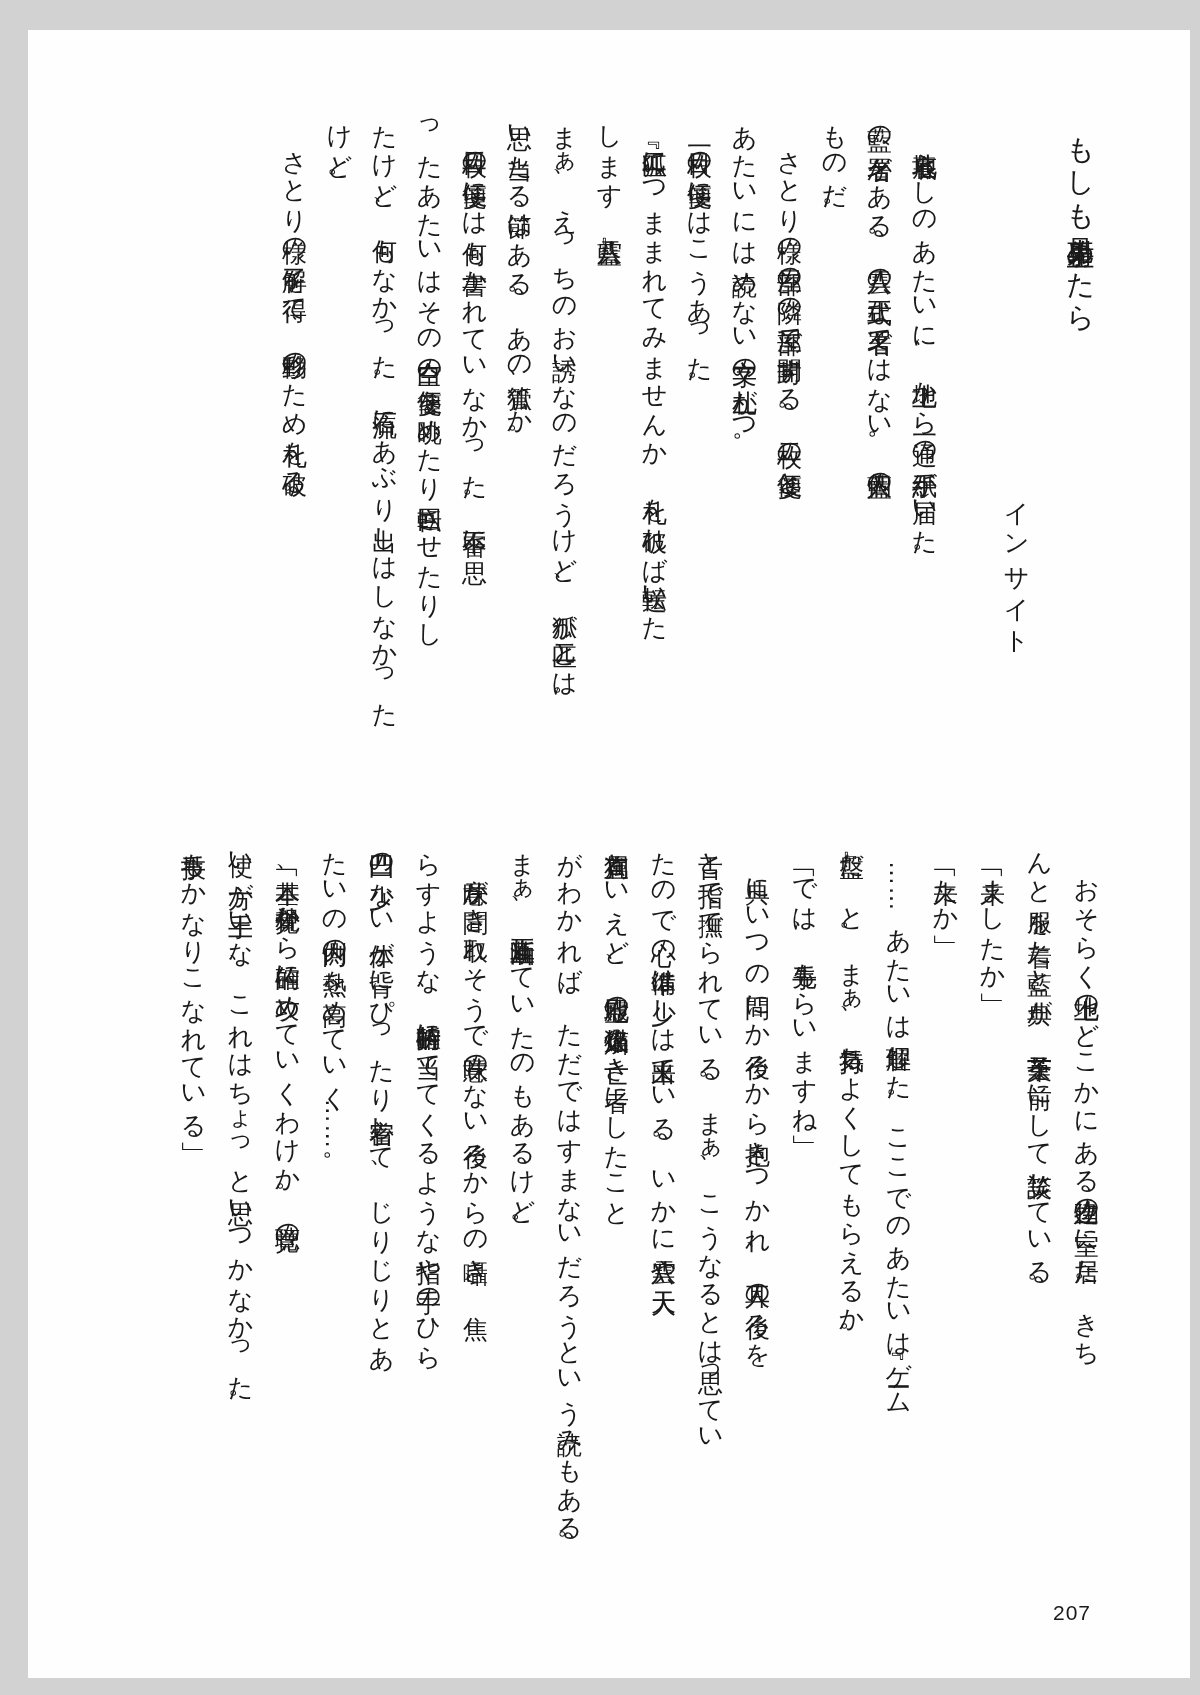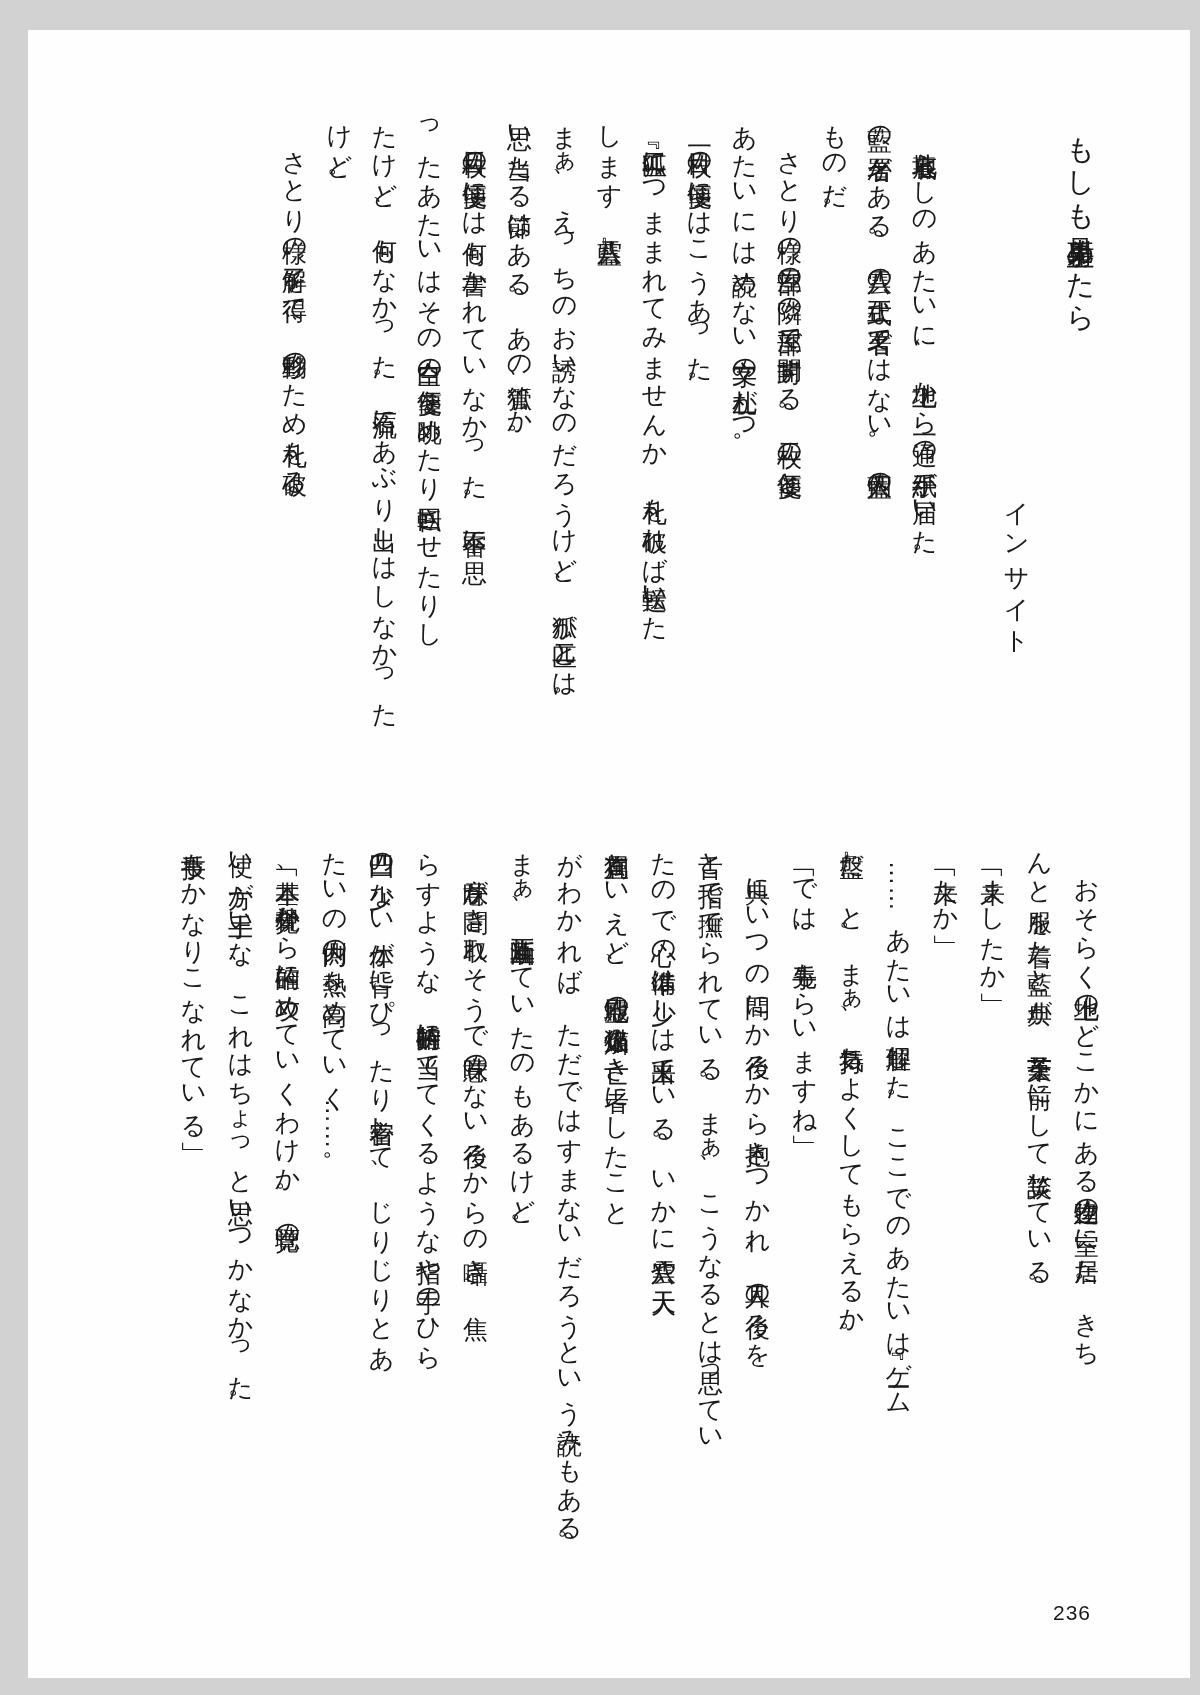--- a/index.html
+++ b/index.html
@@ -115,15 +115,15 @@
       <div class="line">まぁ、正直油断していたのもあるけど。</div>
       <div class="line">　意味が聞き取れそうで意味のない後ろからの囁き、焦</div>
       <div class="line">らすような、時折的確に当ててくるような指や手のひら、</div>
       <div class="line">凹凸の少ない体が背にぴったり密着して、じりじりとあ</div>
       <div class="line">たいの内側の熱を高めていく……。</div>
       <div class="line">　「基本、視覚外から的確に攻めていくわけか。聴覚の</div>
       <div class="line">使い方が上手いな、これはちょっと思いつかなかった。</div>
       <div class="line">手技もかなりこなれている」</div>
     </div>
 
-  <div class="page-number">236</div>
+  <div class="page-number">207</div>
 
 </div>
 
 </body></html>

